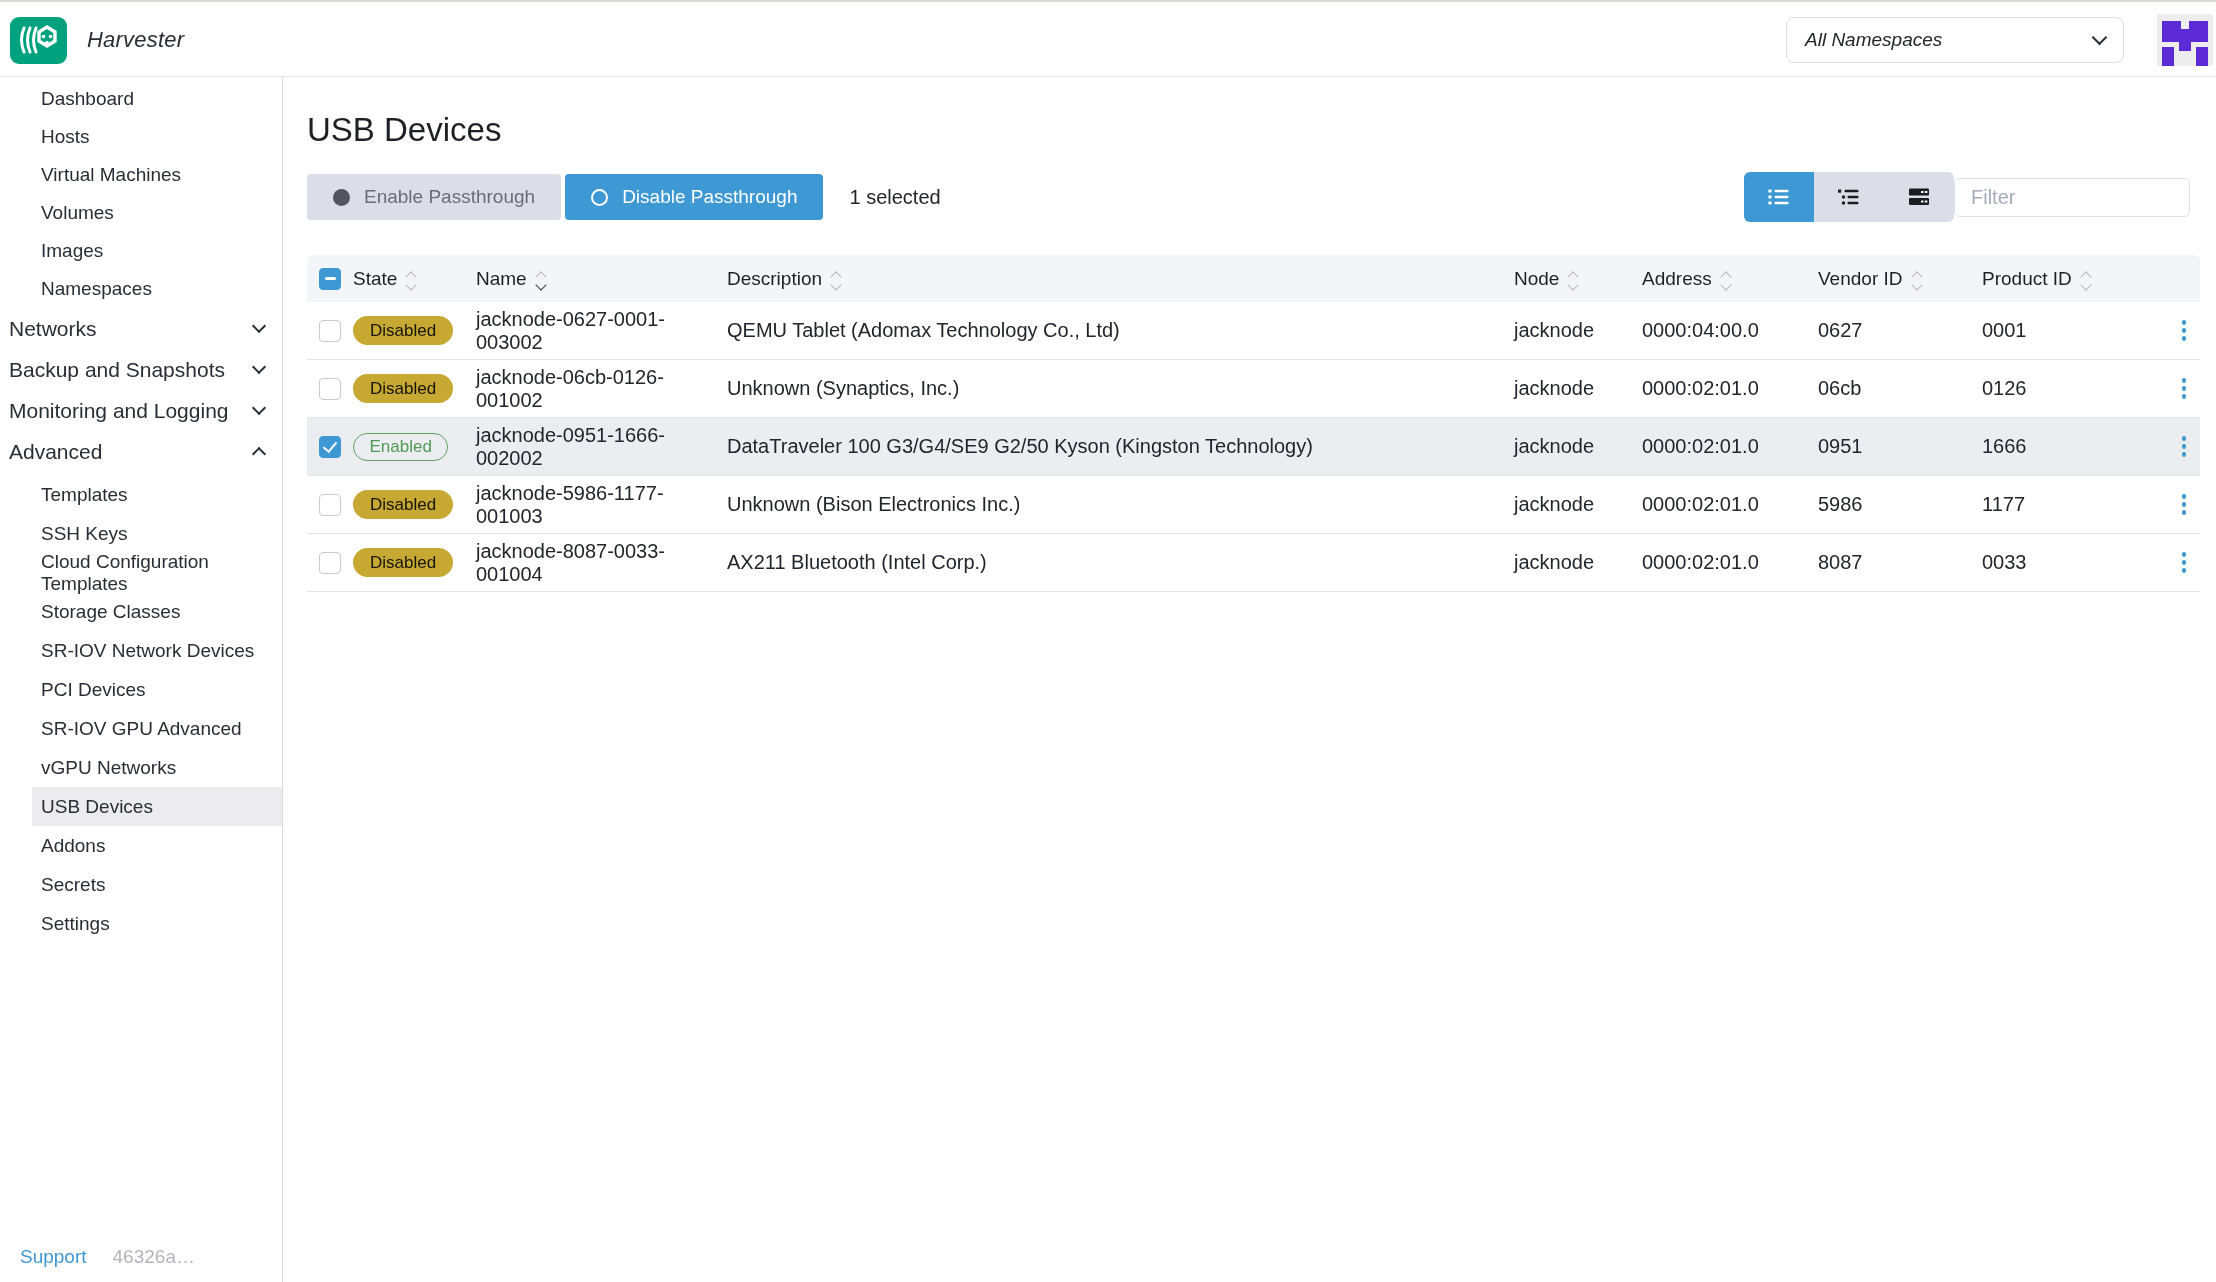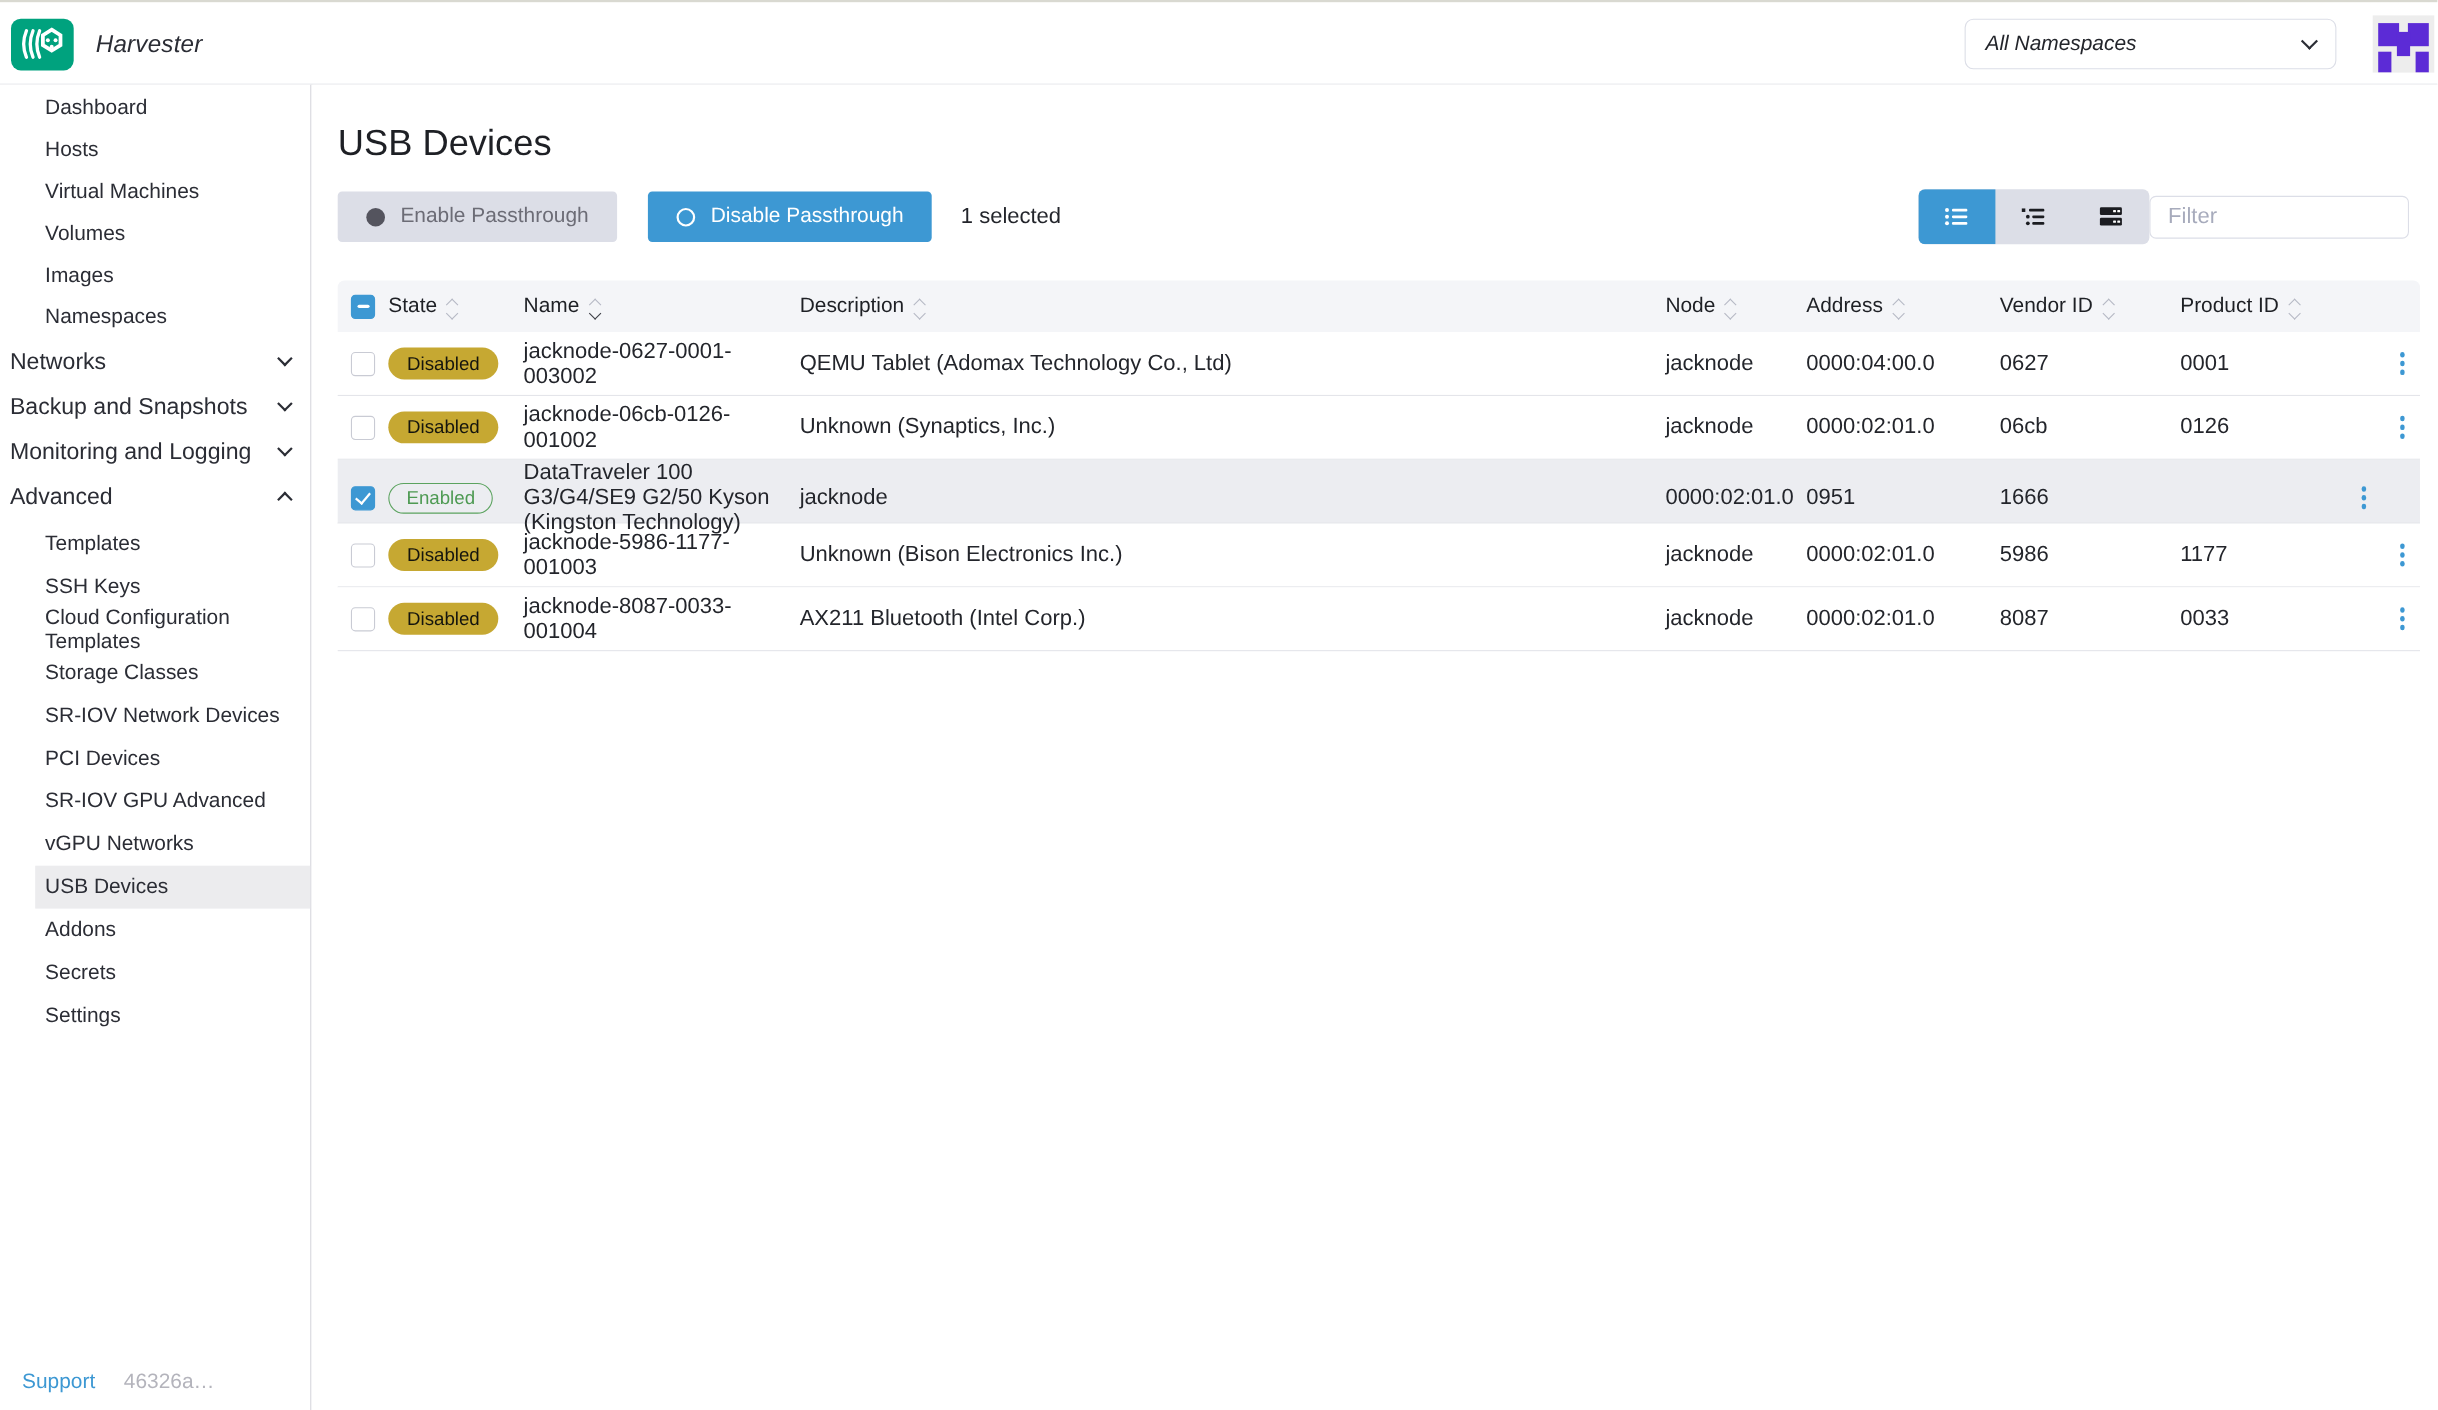--- a/index.html
+++ b/index.html
@@ -46,21 +46,21 @@
 
   
   .main { position:absolute; top:75px; left:284px; right:0; bottom:0; background:#fff; }
   .page-title { font-size:33px; font-weight:500; color:#1E2025; margin:34px 0 0 23px; }
 
   .toolbar { display:flex; align-items:center; margin:23px 23px 0 23px; }
   .btn { height:46px; border-radius:4px; display:flex; align-items:center; padding:0 26px;
          font-size:19px; cursor:pointer; border:none; font-family:inherit; }
   .btn .ico { margin-right:14px; }
   .btn-disabled { background:#DCDEE7; color:#6C6C76; cursor:default; }
-  .btn-primary { background:#3D98D3; color:#fff; margin-left:28px; }
+  .btn-primary { background:#3D98D3; color:#fff; margin-left:4px; }
   .dot-filled { width:17px; height:17px; border-radius:50%; background:#54545E; display:inline-block; }
   .dot-ring { width:17px; height:17px; border-radius:50%; border:2.5px solid #fff; display:inline-block; }
   .selected-count { font-size:20px; color:#23252B; margin-left:26px; }
 
   .toolbar-right { margin-left:auto; display:flex; align-items:center; }
   .view-toggle { display:flex; height:50px; background:#DCDEE7; border-radius:6px; overflow:hidden; }
   .view-btn { width:70px; display:flex; align-items:center; justify-content:center; cursor:pointer; }
   .view-btn.active { background:#3D98D3; }
   .filter-box { width:236px; height:39px; margin-right:3px; }
   .filter-box input { width:100%; height:100%; border:1px solid #DCDEE7; border-radius:6px;
@@ -351,20 +351,21 @@
     <div>0126</div>
     <div class="row-actions">
               <i></i>
               <i></i>
               <i></i>
             </div>
   </div>
           <div class="tgrid trow selected">
     <div class="checkbox checked"></div>
     <div><span class="badge badge-success">Enabled</span></div>
+    <div>jacknode-0951-1666-002002</div>
     <div>DataTraveler 100 G3/G4/SE9 G2/50 Kyson (Kingston Technology)</div>
     <div>jacknode</div>
     <div>0000:02:01.0</div>
     <div>0951</div>
     <div>1666</div>
     <div class="row-actions">
               <i></i>
               <i></i>
               <i></i>
             </div>

